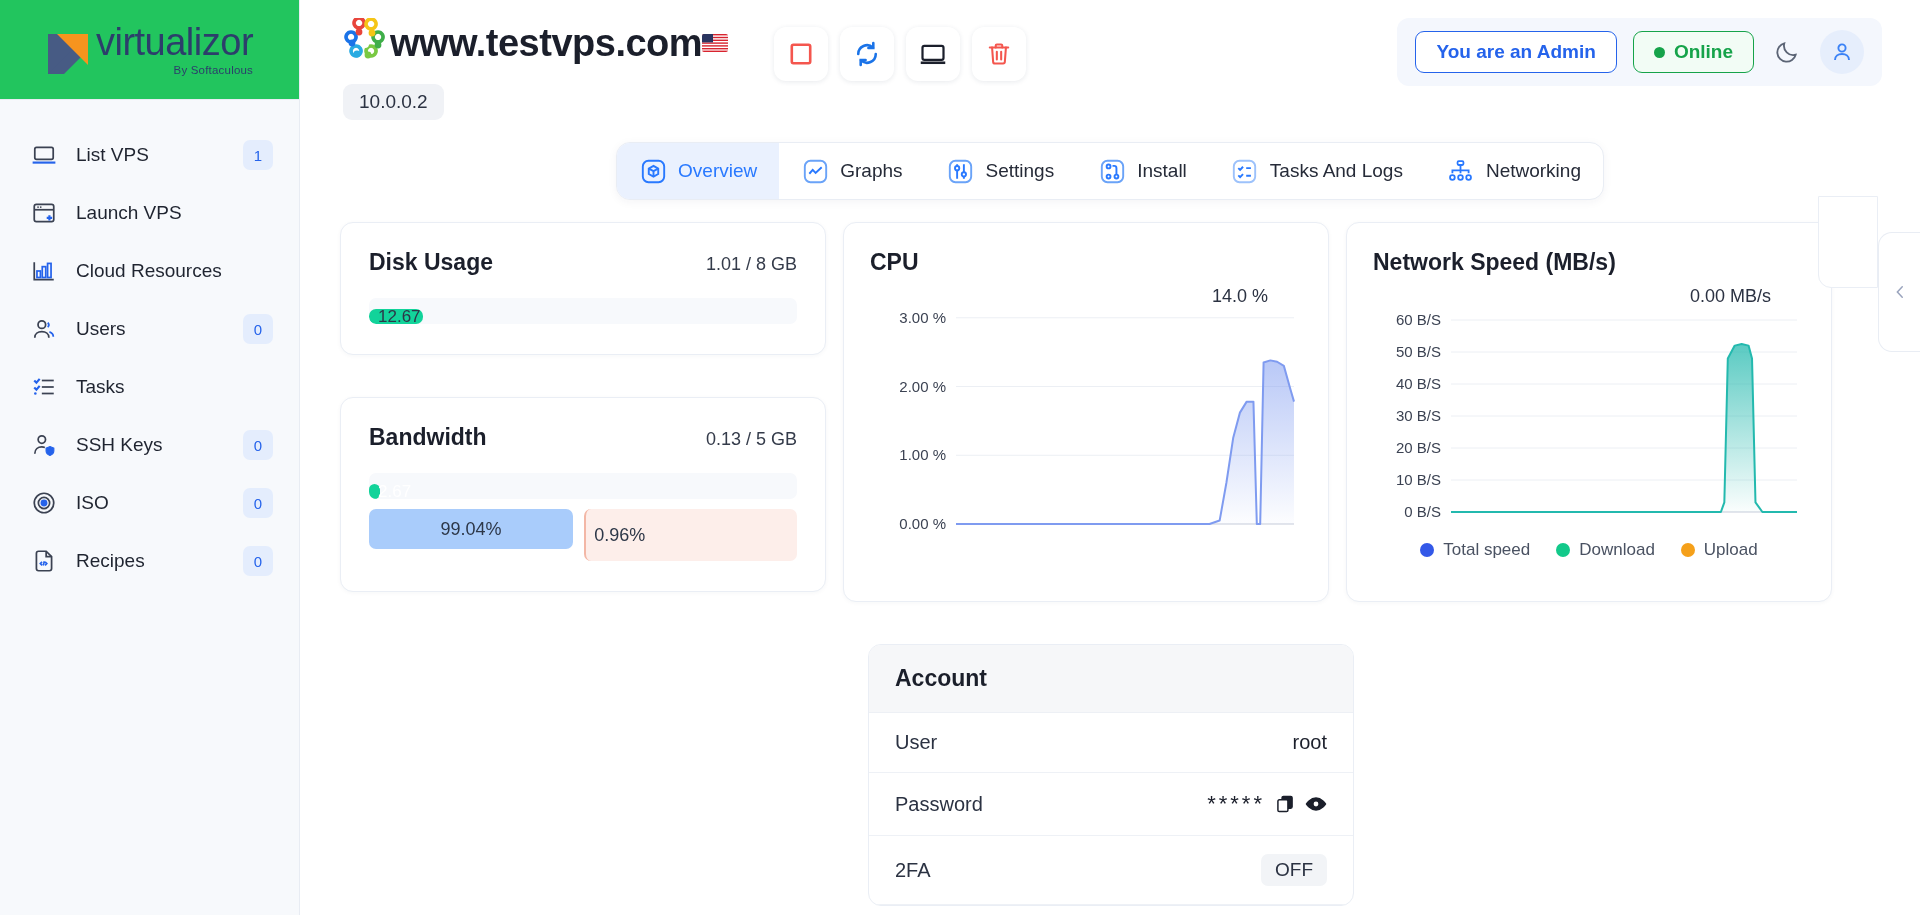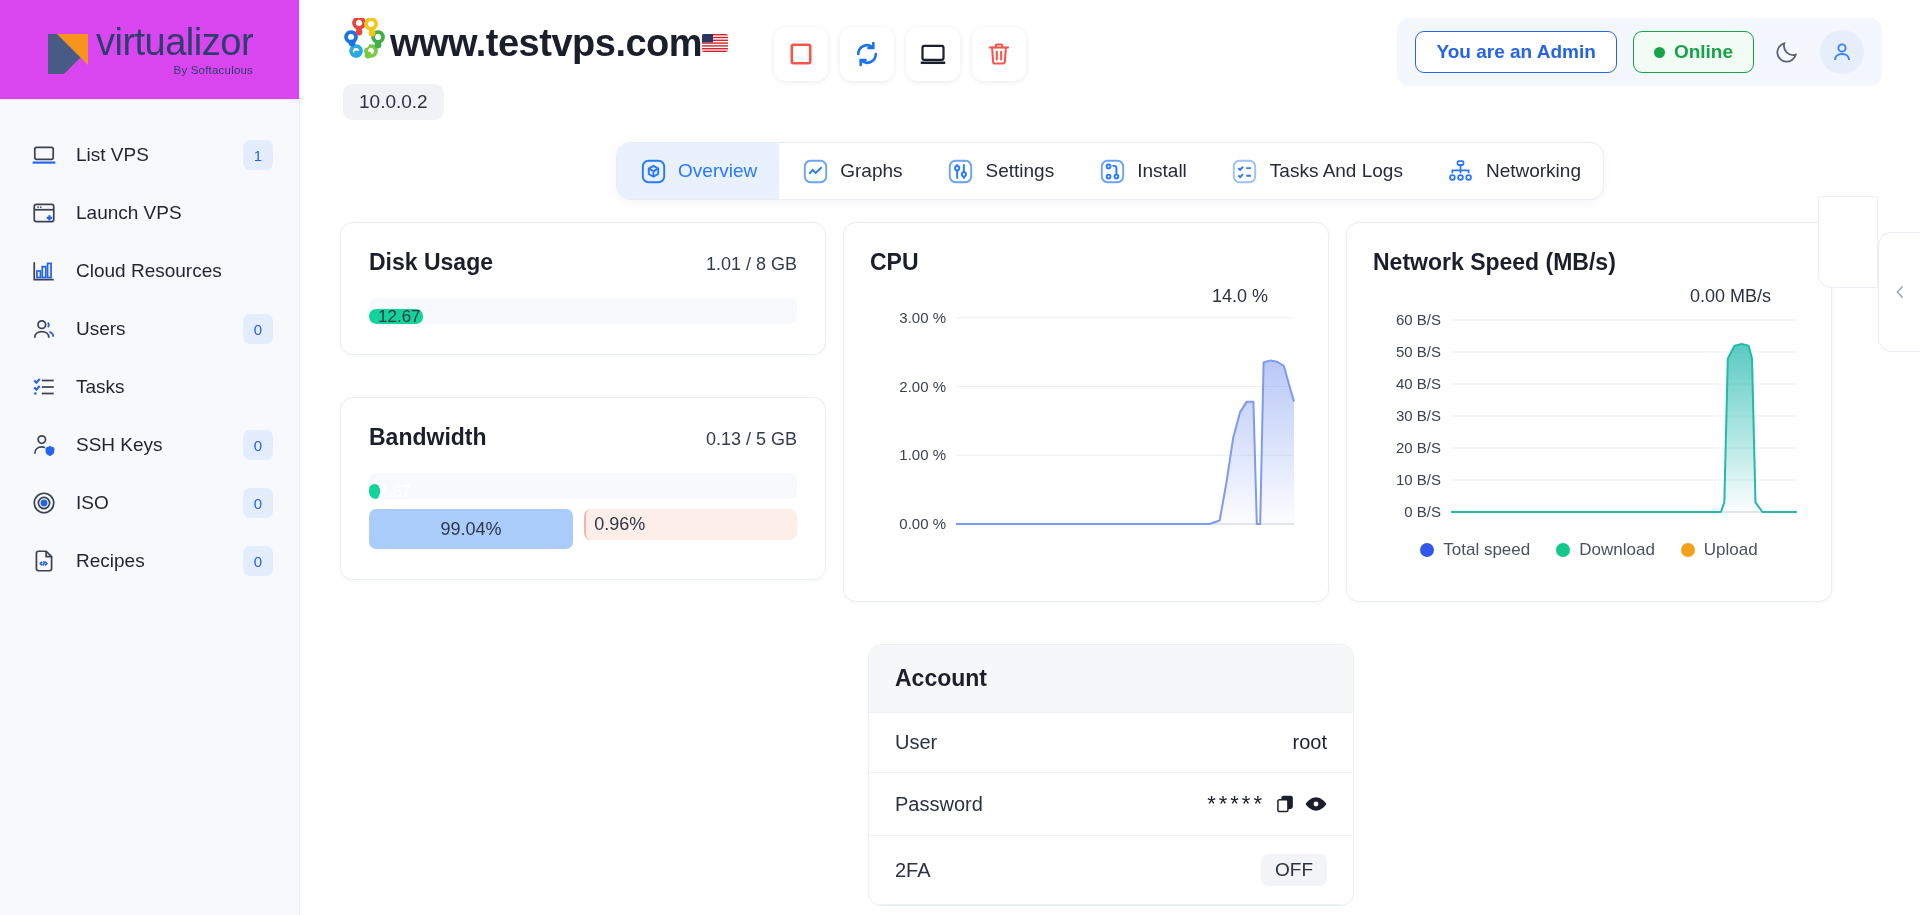--- a/index.html
+++ b/index.html
@@ -13,21 +13,21 @@
   .app { display: flex; width: 1920px; height: 915px; }
 
   
   .sidebar {
     width: 300px; flex: 0 0 300px; height: 915px;
     background: #f7f9fc;
     border-right: 1px solid #e8ecf3;
     display: flex; flex-direction: column;
   }
   .logo-wrap {
-    height: 100px; background: #d946ef;
+    height: 100px; background: #22c55e;
     border-bottom: 1px solid #e8ecf3;
     display: flex; align-items: center; justify-content: center;
   }
   .logo { display: flex; align-items: flex-end; gap: 6px; }
   .logo-mark { width: 44px; height: 44px; position: relative; }
   .logo-text { display: flex; flex-direction: column; align-items: flex-end; line-height: 1; }
   .logo-word { font-size: 38px; color: #2c3e6b; letter-spacing: -0.5px; font-weight: 400; }
   .logo-sub { font-size: 11.5px; color: #2c3e6b; margin-top: 4px; letter-spacing: 0.2px; }
 
   .nav { padding-top: 26px; }
@@ -123,21 +123,21 @@
   .card-meta { font-size: 18px; color: #343b4a; }
 
   .bar-track { margin-top: 22px; height: 26px; background: #f7f9fc; border-radius: 7px; position: relative; overflow: hidden;}
   .bar-fill { position:absolute; left:0; top:11px; bottom:0; background:#12d39a; border-radius:7px;
               display:flex; align-items:center; padding-left:9px; font-size:17px; color:#2d3748; white-space:nowrap;}
 
   .inout-labels { display: flex; margin-top: 20px; font-size: 21px; color: #2b3242; }
   .inout-bars { display: flex; margin-top: 10px; gap: 11px; }
   .inbar { background:#a9ccfb; border-radius:7px; height:40px; display:flex; align-items:center;
            justify-content:center; font-size:18px; color:#2d3748;}
-  .outbar { background:#fdeeea; border-left:2px solid #f3b7a6; border-radius:7px; height:31px;
+  .outbar { background:#fdeeea; border-left:2px solid #f3b7a6; border-radius:7px; height:52px;
             display:flex; align-items:center; padding-left:8px; font-size:18px; color:#2d3748;}
 
   
   .chart-card { padding: 26px 26px 18px 26px; min-height: 380px;}
   .chart-area { position: relative; margin-top: 10px; }
   .peak-label { position:absolute; right:34px; top:0; font-size:18px; color:#2b3242; }
 
   .legend { display: flex; justify-content: center; gap: 26px; margin-top: 6px; }
   .legend-item { display: flex; align-items: center; gap: 9px; font-size: 17px; color: #4a5262; }
   .legend-dot { width: 14px; height: 14px; border-radius: 50%; }

